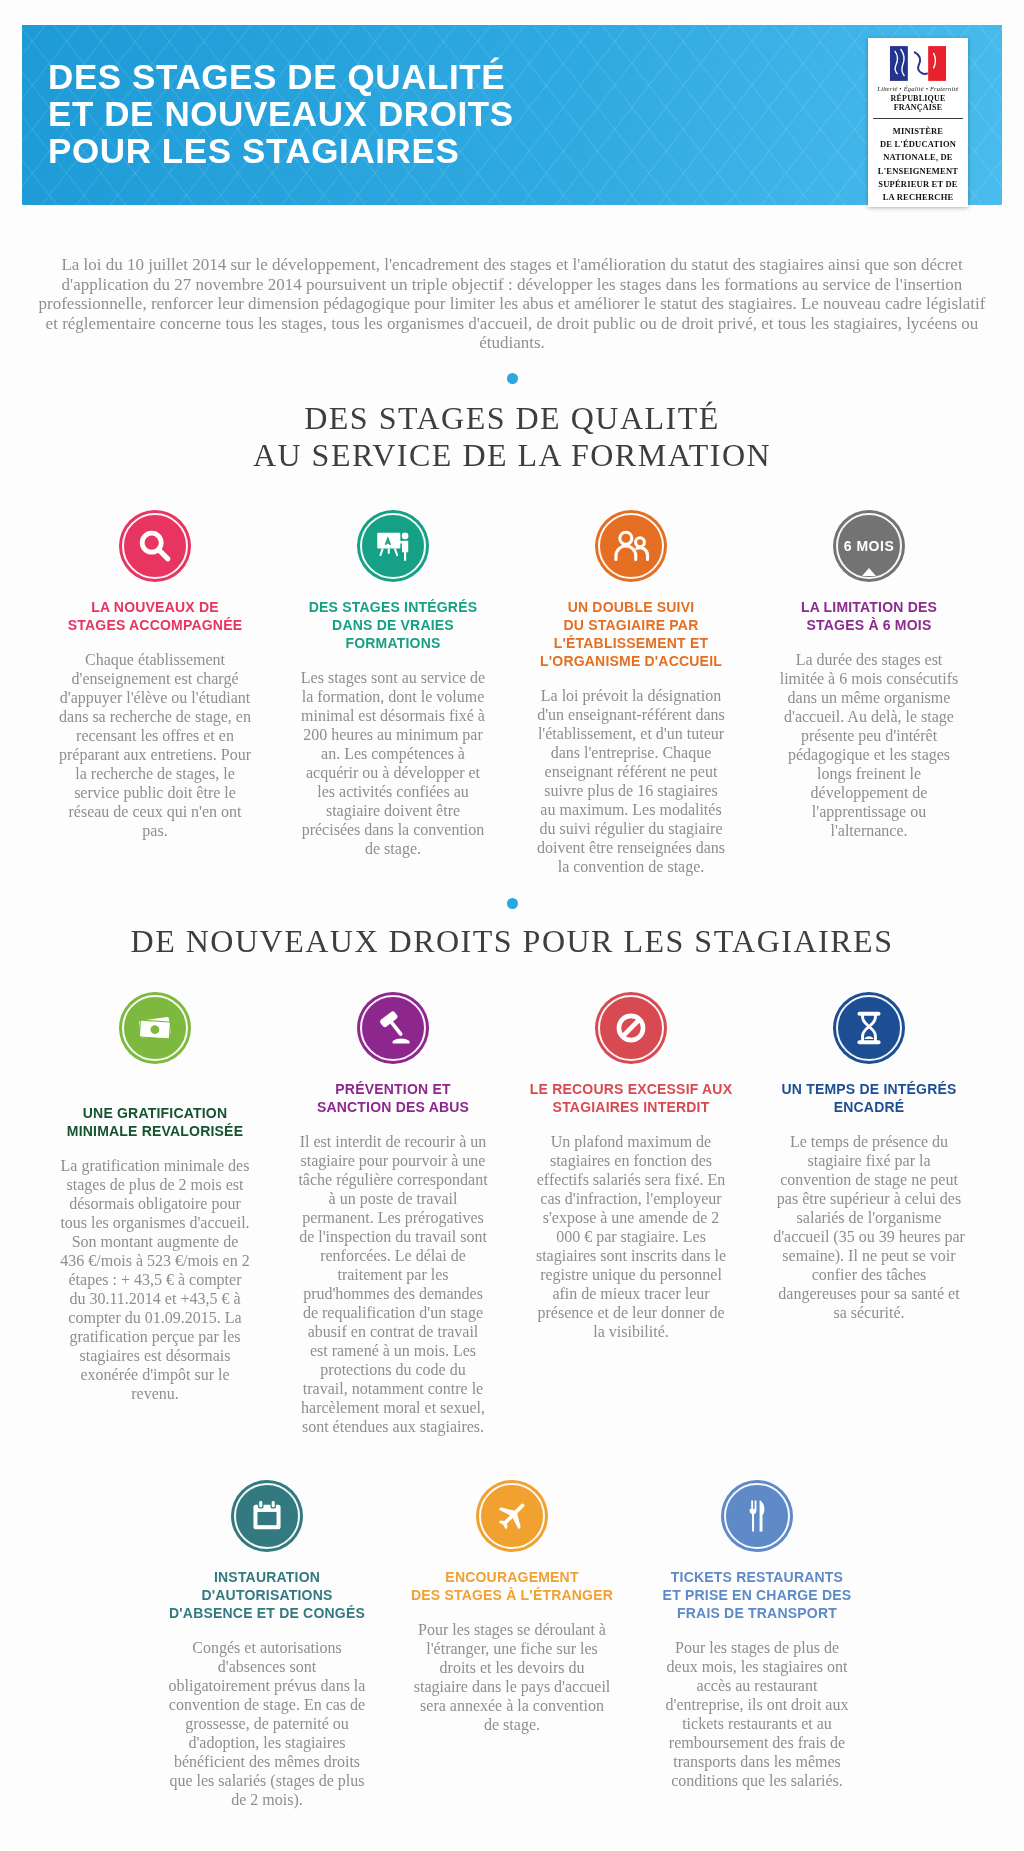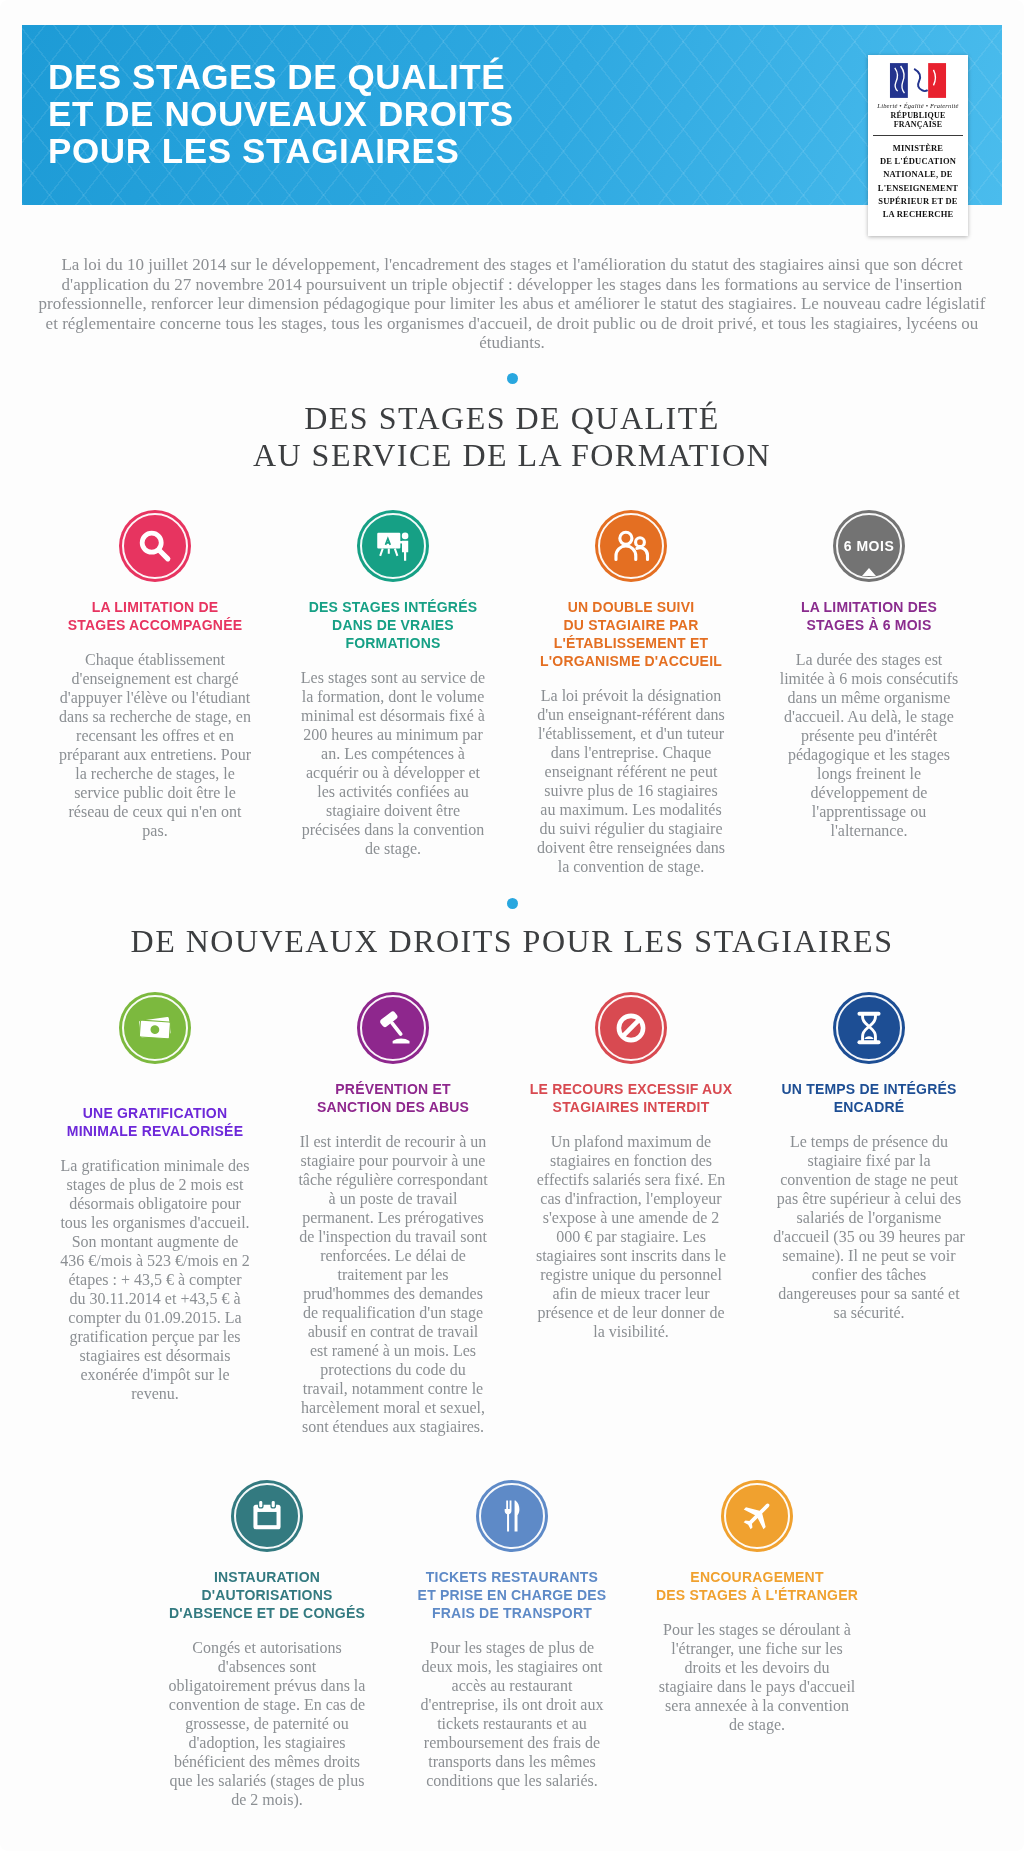--- a/index.html
+++ b/index.html
@@ -8,22 +8,22 @@
 
   
   .hero{position:relative;margin:25px 22px 0;height:180px;
     background:
       repeating-linear-gradient(52deg, rgba(255,255,255,.08) 0 1.5px, rgba(255,255,255,0) 1.5px 27px),
       repeating-linear-gradient(-52deg, rgba(255,255,255,.08) 0 1.5px, rgba(255,255,255,0) 1.5px 27px),
       linear-gradient(105deg,#1d9bd6 0%,#2fa9e1 55%,#4abced 100%);
   }
   .hero-title{position:absolute;left:26px;top:33px;color:#ffffff;font-weight:bold;
     font-size:35px;line-height:37px;letter-spacing:.6px;}
-  .logo-box{position:absolute;top:30px;right:34px;width:100px;background:#ffffff;
-    box-shadow:0 1px 4px rgba(0,0,0,.3);text-align:center;padding:7px 3px 15px;box-sizing:border-box;}
+  .logo-box{position:absolute;top:13px;right:34px;width:100px;background:#ffffff;
+    box-shadow:0 1px 4px rgba(0,0,0,.3);text-align:center;padding:7px 3px 3px;box-sizing:border-box;}
   .logo-box svg.flag{width:58px;height:37px;display:block;margin:0 auto 3px;}
   .logo-motto{font-family:"Liberation Serif",serif;font-style:italic;font-size:6.5px;color:#222;letter-spacing:.2px;}
   .logo-republic{font-family:"Liberation Serif",serif;font-weight:bold;font-size:8px;color:#111;margin-top:2px;letter-spacing:.2px;}
   .logo-divider{border:0;border-top:1px solid #3a3a3a;margin:6px 2px 6px;}
   .logo-ministry{font-family:"Liberation Serif",serif;font-weight:bold;font-size:8.5px;line-height:1.55;color:#111;white-space:pre-line;letter-spacing:.2px;}
 
   
   .intro{width:952px;margin:50px auto 0;text-align:center;
     font-family:"Liberation Serif",serif;font-size:17px;line-height:19.5px;color:#8d9094;}
 
@@ -98,21 +98,21 @@
 
   <div class="row row-1">
 
     <div class="col">
       <div class="circle" style="background-color: rgb(231, 52, 96);">
         <svg viewBox="0 0 24 24" aria-hidden="true">
           <circle cx="10.2" cy="10.2" r="5.2" fill="none" stroke="#fff" stroke-width="2.6"></circle>
           <line x1="14.3" y1="14.3" x2="19" y2="19" stroke="#fff" stroke-width="2.8" stroke-linecap="round"></line>
         </svg>
       </div>
-      <h3 style="color: rgb(231, 52, 96);">LA LIMITATION DE
+      <h3 style="color: rgb(231, 52, 96);">LA NOUVEAUX DE
 STAGES ACCOMPAGNÉE</h3>
       <p class="body">Chaque établissement d'enseignement est chargé d'appuyer l'élève ou l'étudiant dans sa recherche de stage, en recensant les offres et en préparant aux entretiens. Pour la recherche de stages, le service public doit être le réseau de ceux qui n'en ont pas.</p>
     </div>
 
     <div class="col">
       <div class="circle" style="background-color: rgb(22, 160, 133);">
         <svg viewBox="0 0 24 24" aria-hidden="true" style="color: rgb(22, 160, 133);">
           <rect x="3.4" y="4.8" width="12.6" height="8.6" rx="0.6" fill="#fff"></rect>
           <path d="M6.4 13.4 L5 17.4 M13 13.4 L14.4 17.4 M9.7 13.4 V16.2" stroke="#fff" stroke-width="1.1" fill="none"></path>
           <path d="M7.9 11.4 L9.2 8 L10.5 11.4 M8.3 10.3 H10.1" stroke="currentColor" stroke-width="0.9" fill="none"></path>
@@ -164,21 +164,21 @@
   <div class="row row-2">
 
     <div class="col">
       <div class="circle" style="background-color: rgb(124, 185, 62);">
         <svg viewBox="0 0 24 24" aria-hidden="true" style="color: rgb(124, 185, 62);">
           <rect x="3.8" y="7" width="16.4" height="9.2" rx="0.8" fill="#fff" transform="rotate(-8 12 12)"></rect>
           <rect x="3.8" y="8.2" width="16.4" height="9.2" rx="0.8" fill="#fff" stroke="currentColor" stroke-width="0.6" transform="rotate(4 12 12)"></rect>
           <circle cx="12" cy="12.9" r="2.4" fill="currentColor" transform="rotate(4 12 12)"></circle>
         </svg>
       </div>
-      <h3 style="color: #6d28d9; margin-top: 40px;">UNE GRATIFICATION
+      <h3 style="color: #14532d; margin-top: 40px;">UNE GRATIFICATION
 MINIMALE REVALORISÉE</h3>
       <p class="body">La gratification minimale des stages de plus de 2 mois est désormais obligatoire pour tous les organismes d'accueil. Son montant augmente de 436 €/mois à 523 €/mois en 2 étapes : + 43,5 € à compter du 30.11.2014 et +43,5 € à compter du 01.09.2015. La gratification perçue par les stagiaires est désormais exonérée d'impôt sur le revenu.</p>
     </div>
 
     <div class="col">
       <div class="circle" style="background-color: rgb(142, 39, 141);">
         <svg viewBox="0 0 24 24" aria-hidden="true">
           <g fill="#fff">
             <g transform="rotate(-38 11 9)">
               <rect x="6.2" y="4.4" width="9.8" height="4.8" rx="1.7"></rect>
@@ -235,41 +235,41 @@
           <rect x="14.2" y="3.4" width="2.4" height="4.2" rx="1.1" fill="#fff" stroke="currentColor" stroke-width="0.7"></rect>
         </svg>
       </div>
       <h3 style="color: rgb(51, 122, 128);">INSTAURATION
 D'AUTORISATIONS
 D'ABSENCE ET DE CONGÉS</h3>
       <p class="body">Congés et autorisations d'absences sont obligatoirement prévus dans la convention de stage. En cas de grossesse, de paternité ou d'adoption, les stagiaires bénéficient des mêmes droits que les salariés (stages de plus de 2 mois).</p>
     </div>
 
     <div class="col">
+      <div class="circle" style="background-color: rgb(240, 161, 47);">
+        <svg viewBox="0 0 24 24" aria-hidden="true">
+          <path transform="rotate(45 12 12)" fill="#fff" d="M12 2.8 c.6 0 1 .5 1 1.2 V9 l6.6 3.9 v1.7 L13 12.5 v4.4 l1.7 1.3 v1.4 L12 18.8 l-2.7 .8 v-1.4 l1.7-1.3 v-4.4 l-6.6 2.1 v-1.7 L11 9 V4 c0-.7 .4-1.2 1-1.2 z"></path>
+        </svg>
+      </div>
+      <h3 style="color: rgb(240, 161, 47);">ENCOURAGEMENT
+DES STAGES À L'ÉTRANGER</h3>
+      <p class="body">Pour les stages se déroulant à l'étranger, une fiche sur les droits et les devoirs du stagiaire dans le pays d'accueil sera annexée à la convention de stage.</p>
+    </div>
+
+    <div class="col">
       <div class="circle" style="background-color: rgb(94, 138, 199);">
         <svg viewBox="0 0 24 24" aria-hidden="true">
           <g fill="#fff">
             <path d="M8 3.6 v4.6 h.85 V3.6 h1 v4.6 h.85 V3.6 h1 v5.5 c0 .9-.55 1.6-1.3 1.9 v9.4 H9.3 v-9.4 C8.55 10.7 8 10 8 9.1 z"></path>
             <path d="M13.9 3.6 c2.4 1.9 2.8 5.7 1.1 8 v8.8 h-1.6 V3.6 z"></path>
           </g>
         </svg>
       </div>
       <h3 style="color: rgb(94, 138, 199);">TICKETS RESTAURANTS
 ET PRISE EN CHARGE DES
 FRAIS DE TRANSPORT</h3>
       <p class="body">Pour les stages de plus de deux mois, les stagiaires ont accès au restaurant d'entreprise, ils ont droit aux tickets restaurants et au remboursement des frais de transports dans les mêmes conditions que les salariés.</p>
     </div>
 
-    <div class="col">
-      <div class="circle" style="background-color: rgb(240, 161, 47);">
-        <svg viewBox="0 0 24 24" aria-hidden="true">
-          <path transform="rotate(45 12 12)" fill="#fff" d="M12 2.8 c.6 0 1 .5 1 1.2 V9 l6.6 3.9 v1.7 L13 12.5 v4.4 l1.7 1.3 v1.4 L12 18.8 l-2.7 .8 v-1.4 l1.7-1.3 v-4.4 l-6.6 2.1 v-1.7 L11 9 V4 c0-.7 .4-1.2 1-1.2 z"></path>
-        </svg>
-      </div>
-      <h3 style="color: rgb(240, 161, 47);">ENCOURAGEMENT
-DES STAGES À L'ÉTRANGER</h3>
-      <p class="body">Pour les stages se déroulant à l'étranger, une fiche sur les droits et les devoirs du stagiaire dans le pays d'accueil sera annexée à la convention de stage.</p>
-    </div>
-
   </div>
 
 
 </div>
 
 </body></html>

